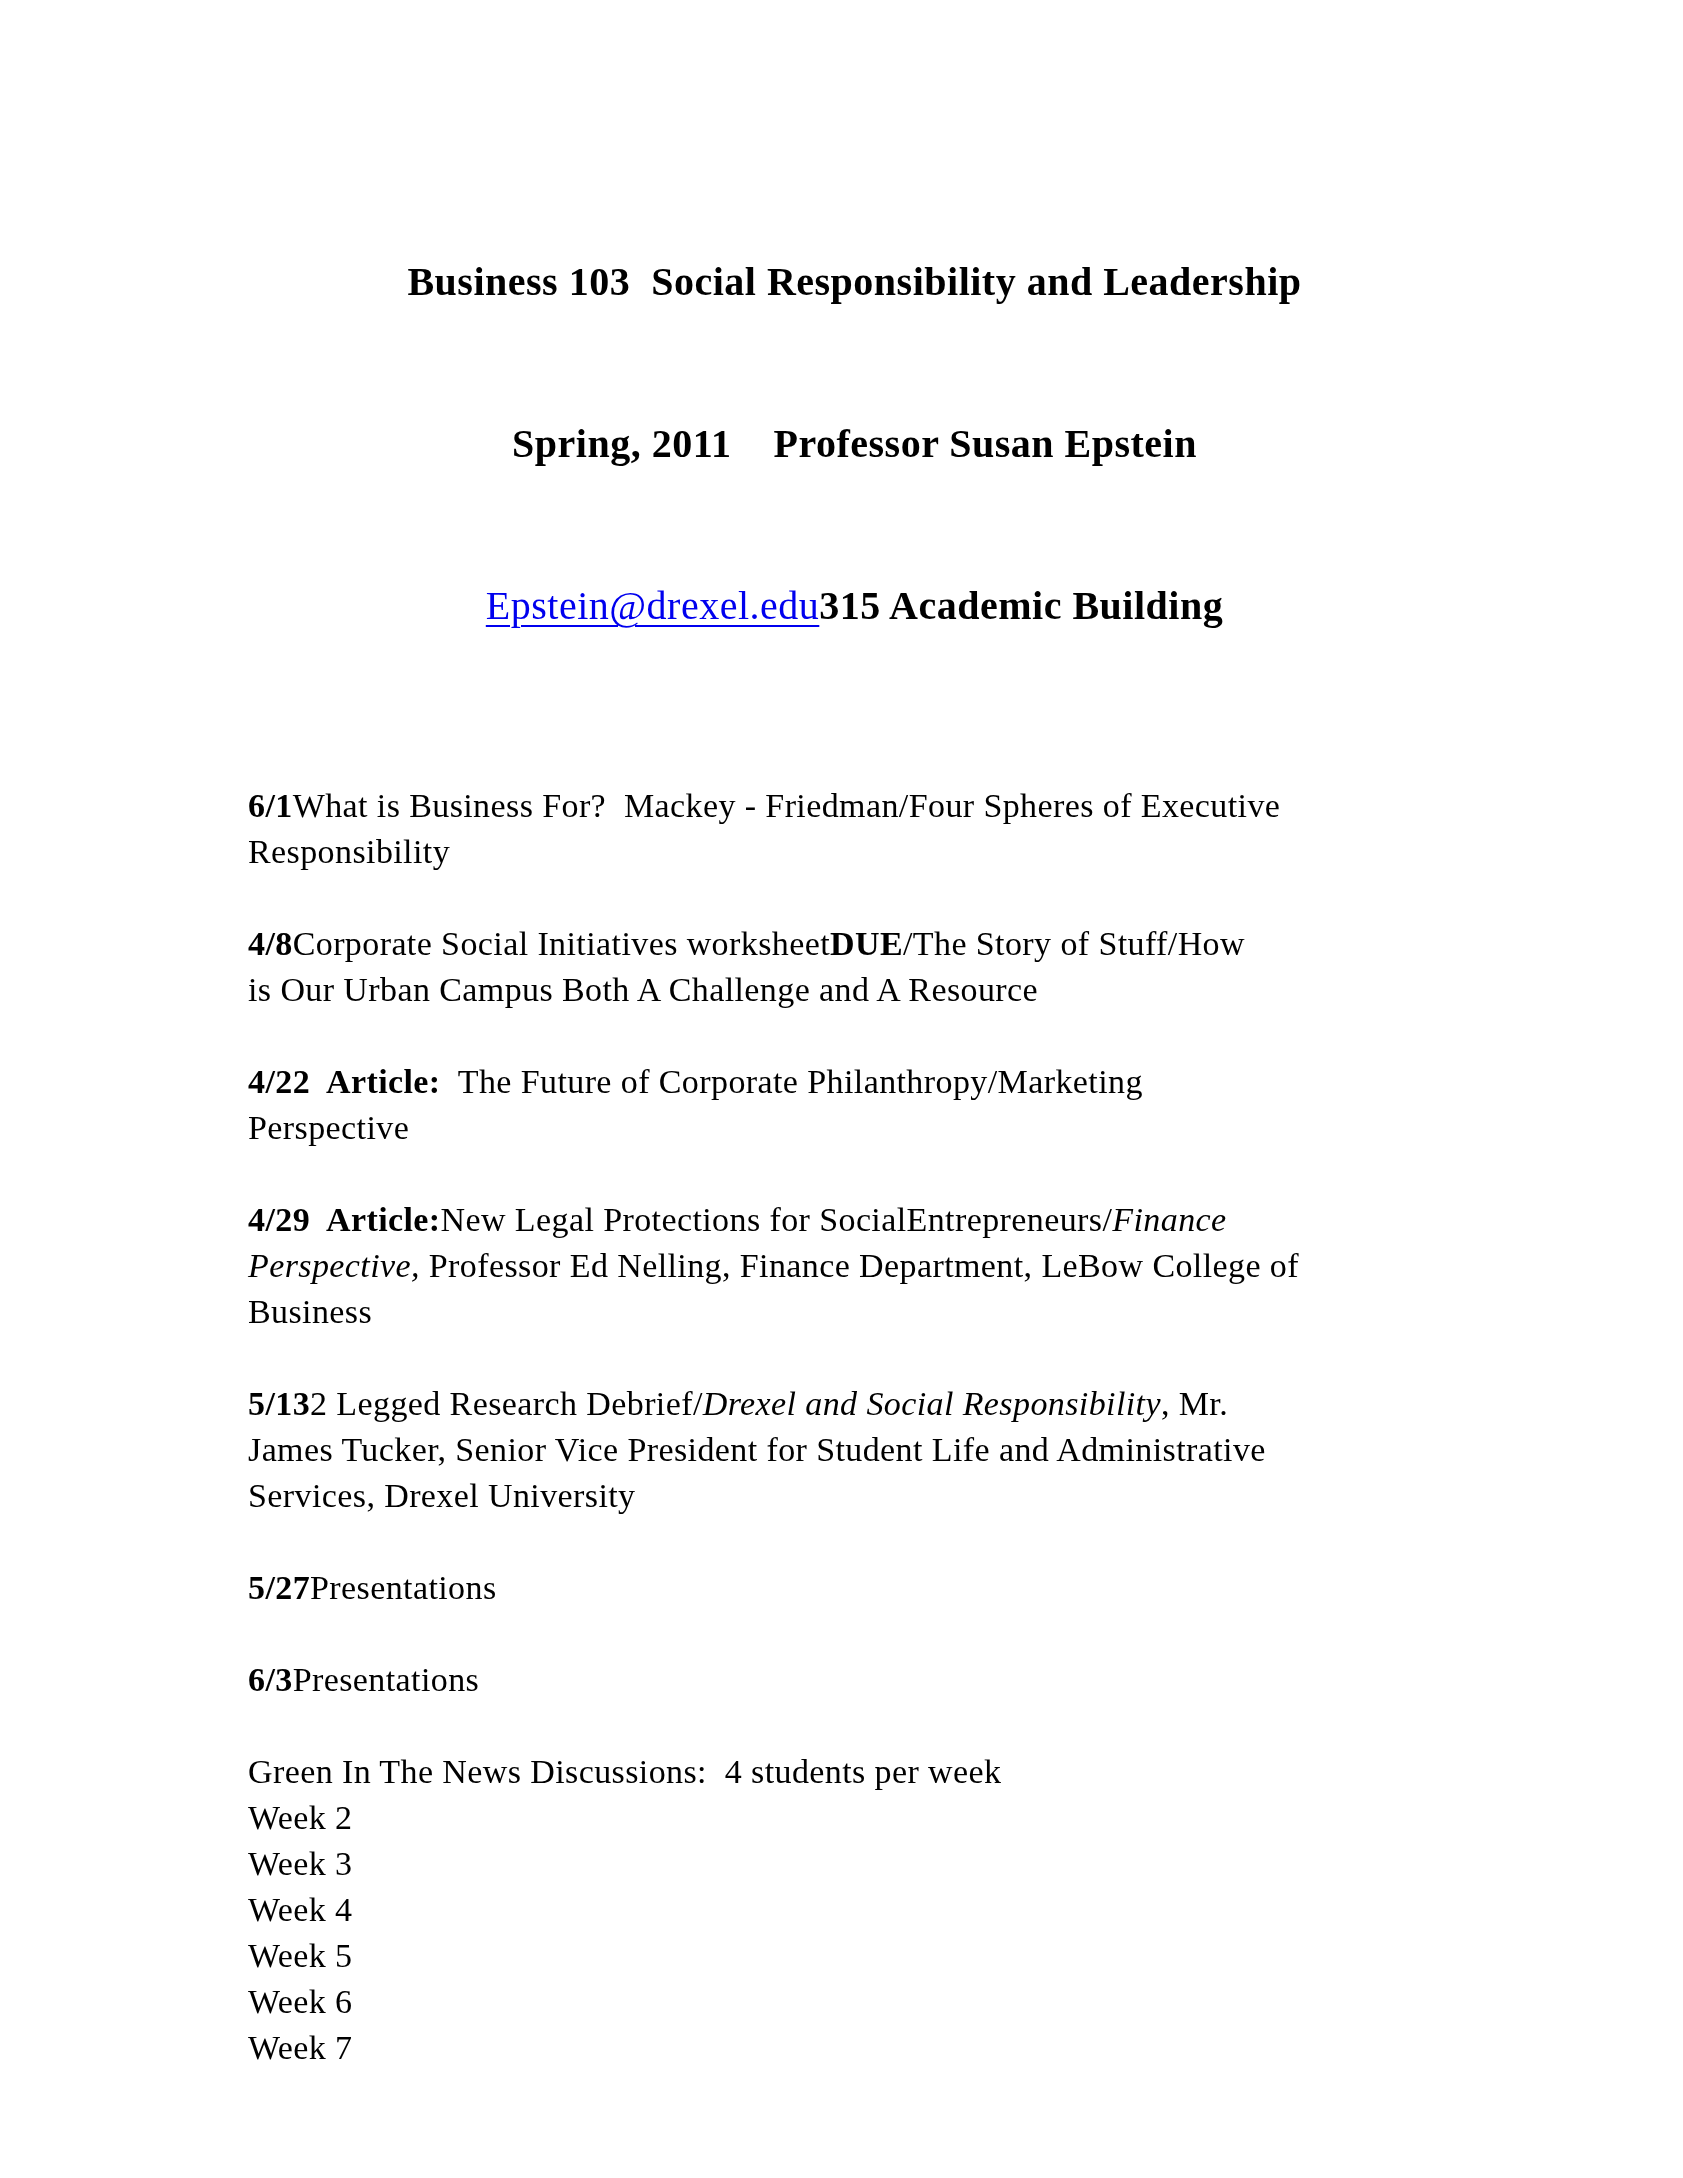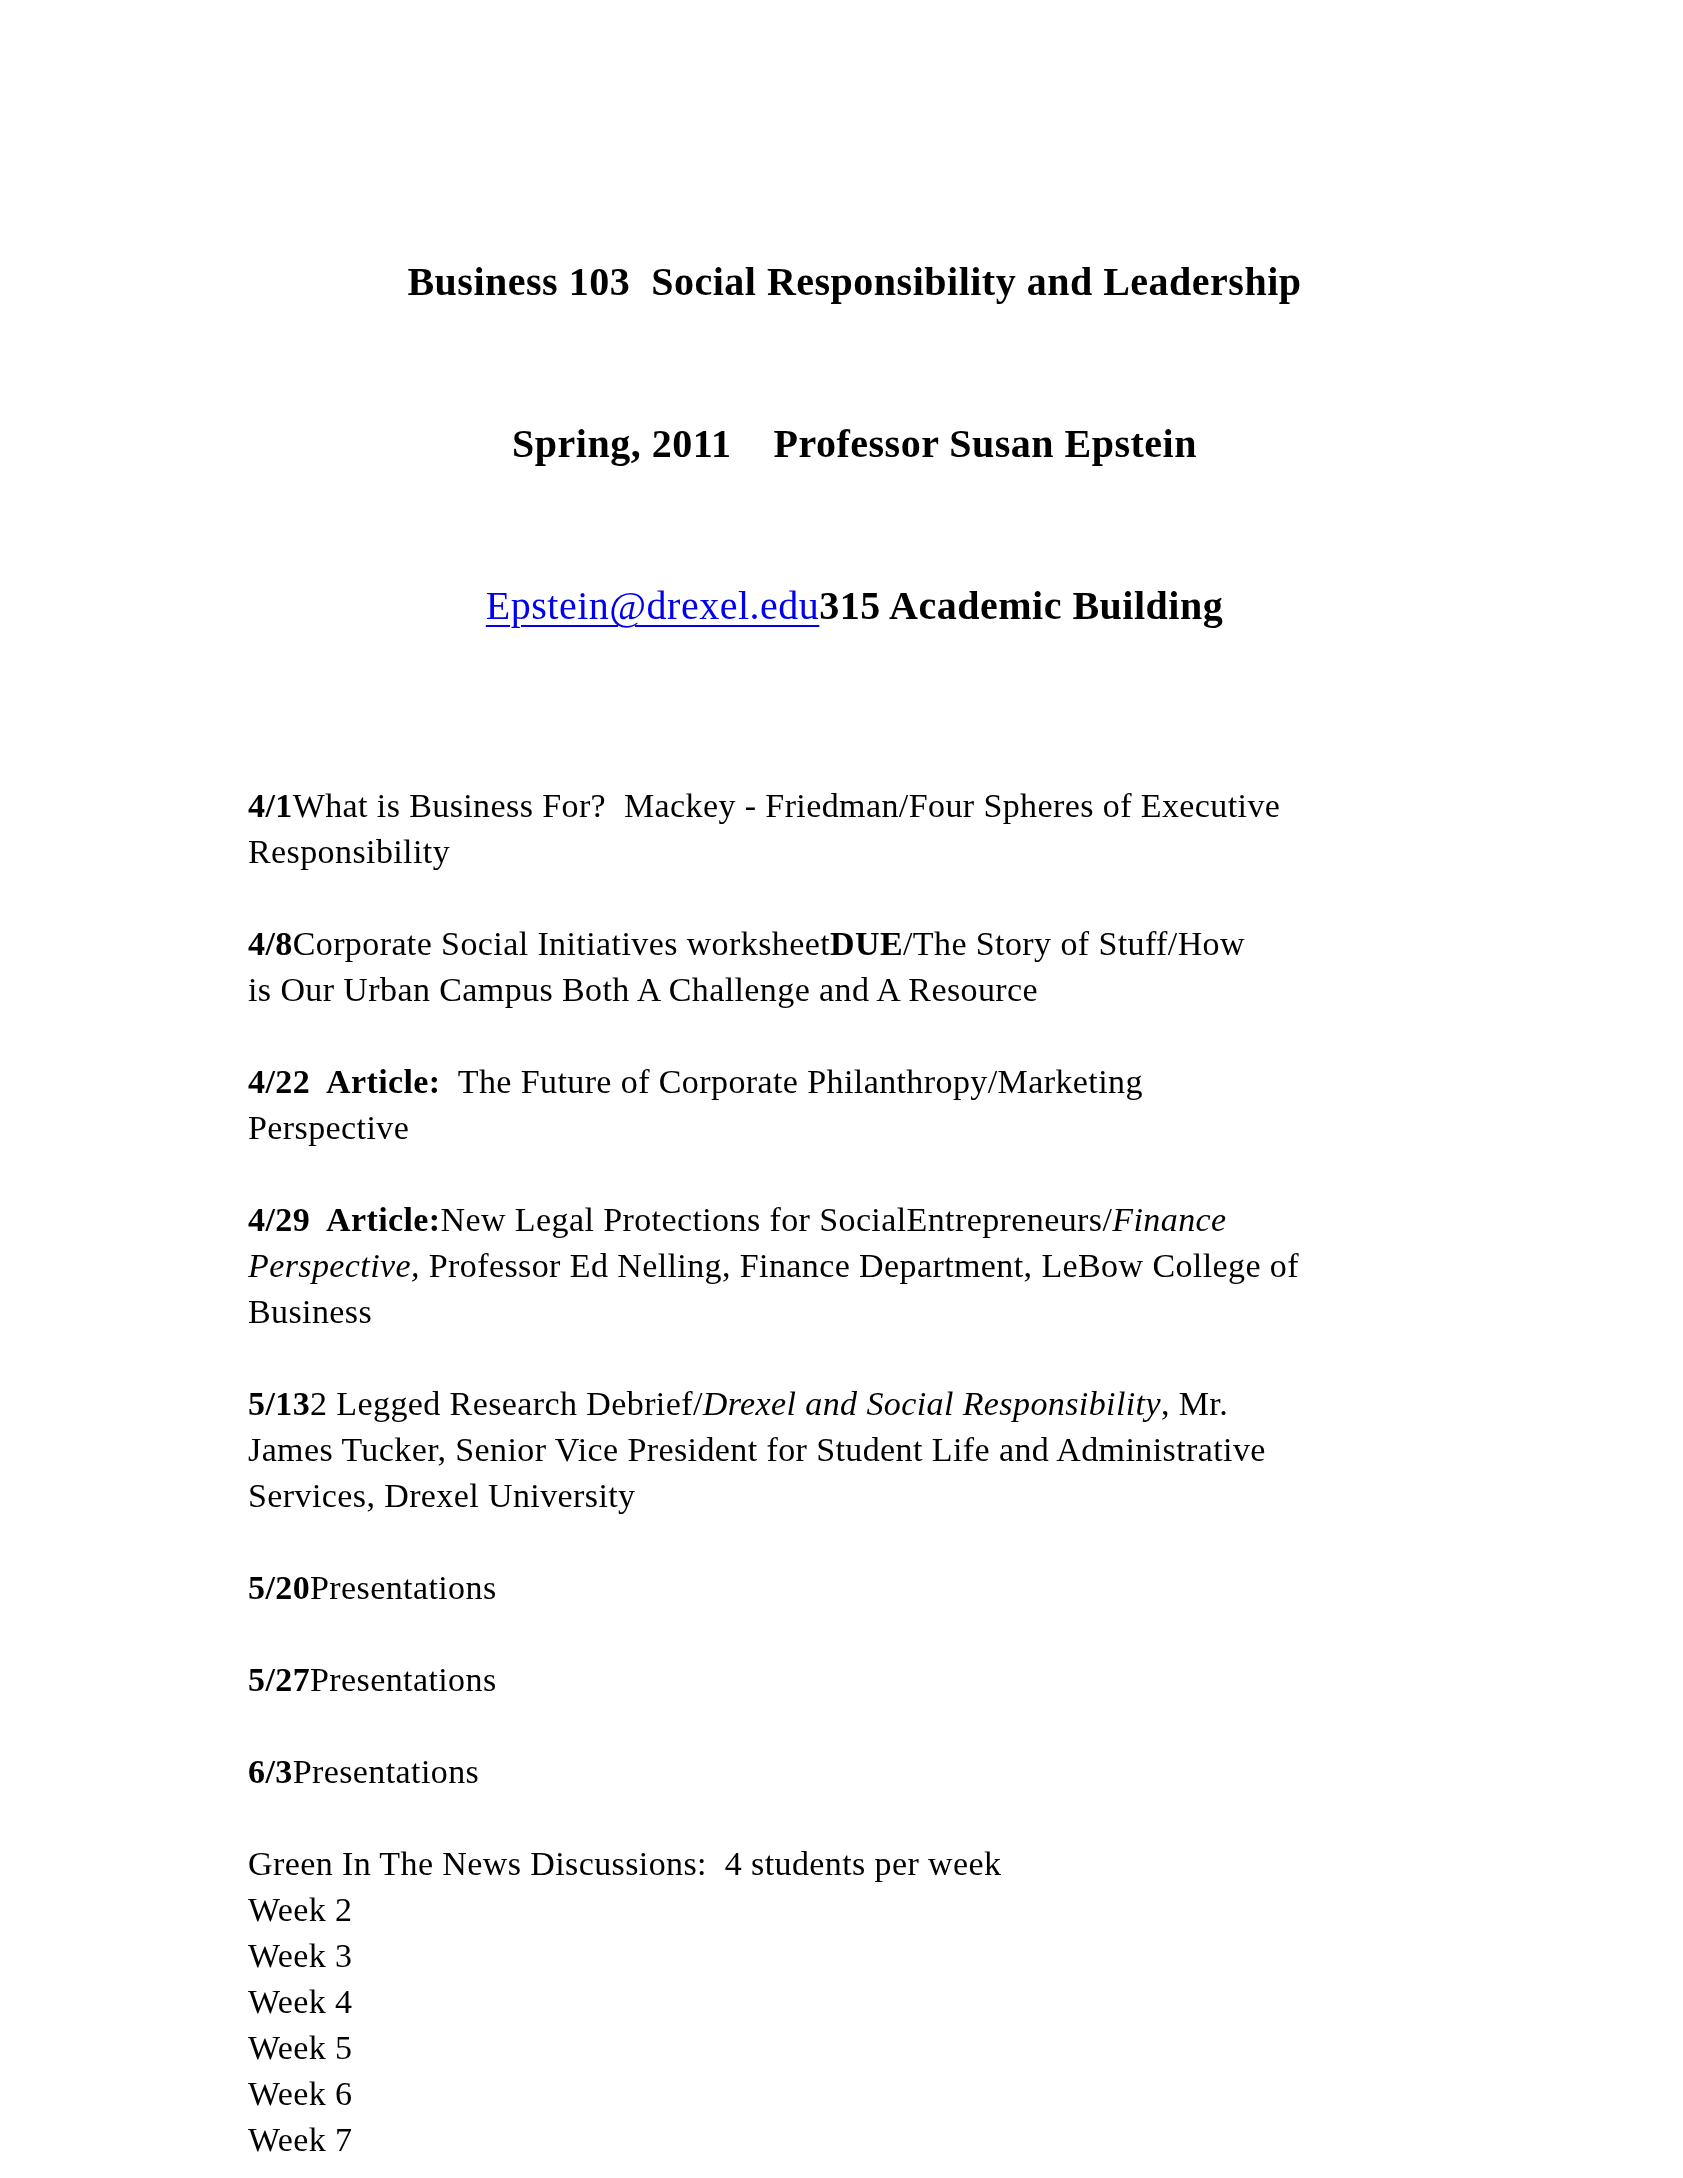--- a/index.html
+++ b/index.html
@@ -67,33 +67,32 @@
 
 <div class="page">
 
   <div class="title-block">
     <div class="title-line">Business 103  Social Responsibility and Leadership</div>
     <div class="title-line">Spring, 2011    Professor Susan Epstein</div>
     <div class="title-line"><span class="link">Epstein@drexel.edu</span><span class="b">315 Academic Building</span></div>
   </div>
 
   <div class="body-block" id="schedule">
-      <p class="entry"><span class="b">4/1</span><span class="r">What is Business For?  Mackey - Friedman/Four Spheres of Executive
+      <p class="entry"><span class="b">6/1</span><span class="r">What is Business For?  Mackey - Friedman/Four Spheres of Executive
 Responsibility</span></p>
       <p class="entry"><span class="b">4/8</span><span class="r">Corporate Social Initiatives worksheet</span><span class="b">DUE</span><span class="r">/The Story of Stuff/How
 is Our Urban Campus Both A Challenge and A Resource</span></p>
       <p class="entry"><span class="b">4/22  Article:</span><span class="r">  </span><span class="u">The Future of Corporate Philanthropy</span><span class="r">/Marketing
 Perspective</span></p>
       <p class="entry"><span class="b">4/29  Article:</span><span class="u">New Legal Protections for SocialEntrepreneurs</span><span class="r">/</span><span class="i">Finance
 Perspective,</span><span class="r"> Professor Ed Nelling, Finance Department, LeBow College of
 Business</span></p>
       <p class="entry"><span class="b">5/13</span><span class="r">2 Legged Research Debrief/</span><span class="i">Drexel and Social Responsibility</span><span class="r">, Mr.
 James Tucker, Senior Vice President for Student Life and Administrative
 Services, Drexel University</span></p>
-      <p class="entry"><span class="b">5/20</span><span class="r">Presentations</span></p>
       <p class="entry"><span class="b">5/27</span><span class="r">Presentations</span></p>
       <p class="entry"><span class="b">6/3</span><span class="r">Presentations</span></p>
       <p class="entry"><span class="r">Green In The News Discussions:  4 students per week
 Week 2
 Week 3
 Week 4
 Week 5
 Week 6
 Week 7</span></p>
     </div>

